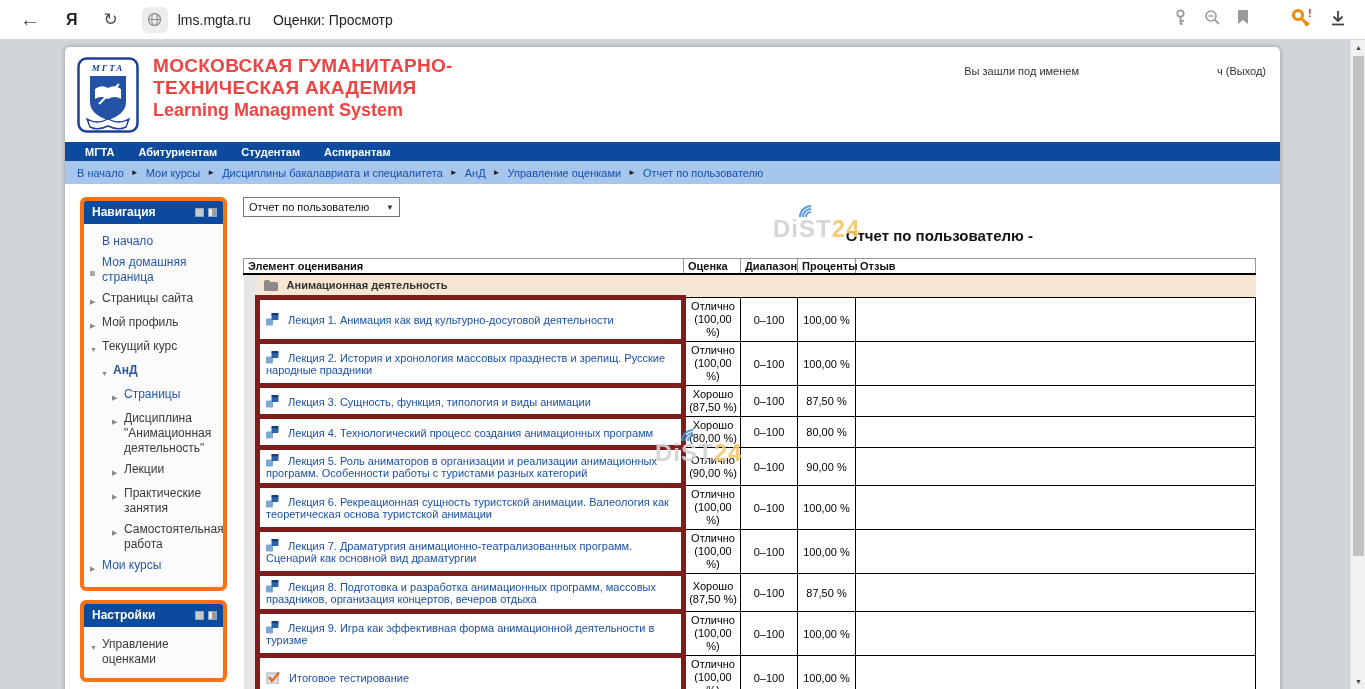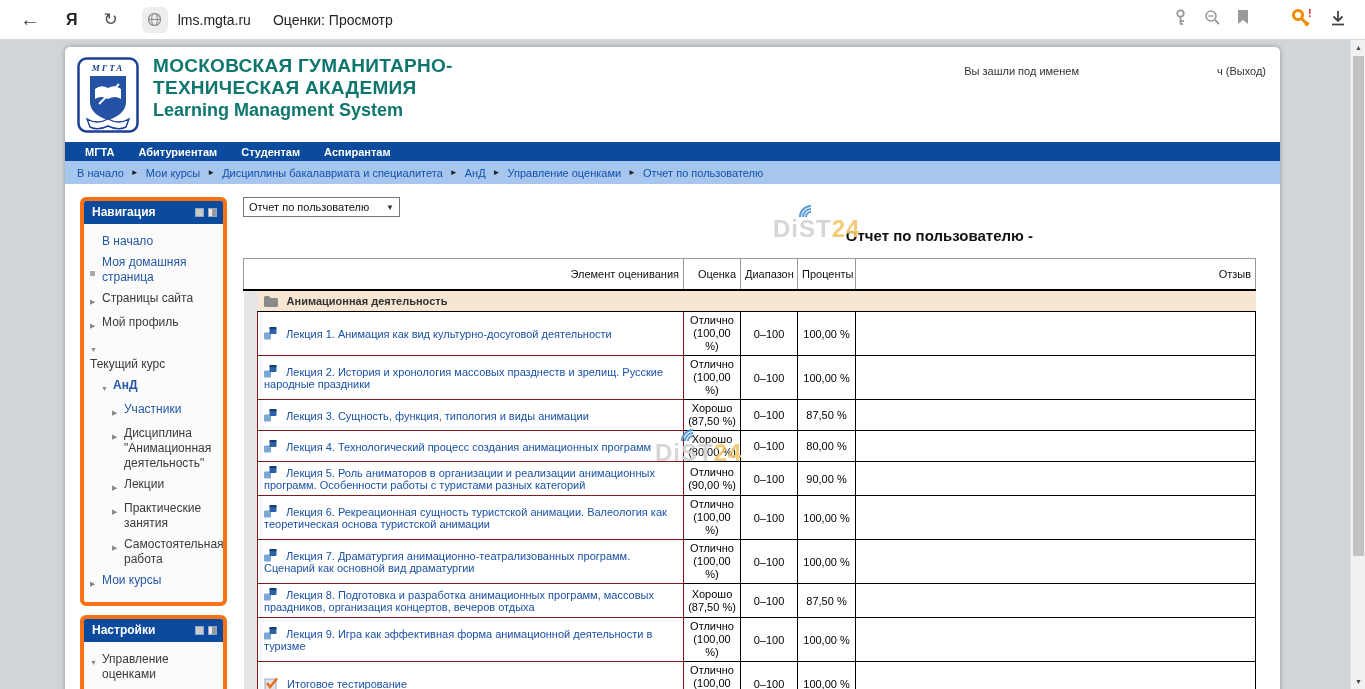--- a/index.html
+++ b/index.html
@@ -22,21 +22,21 @@
   .scrollbar { position:absolute; right:0; top:0; bottom:0; width:15px; background:#f1f1f1; border-left:1px solid #e0e0e0; z-index:50; }
   .sb-arrow { position:absolute; left:0; width:15px; text-align:center; font-size:7px; color:#444; }
   .sb-up { top:4px; } .sb-down { bottom:4px; }
   .sb-thumb { position:absolute; left:2px; top:16px; width:11px; height:500px; background:#c2c2c2; }
 
   .sheet { position:absolute; left:65px; top:7px; width:1215px; height:660px; background:#fff; border-radius:5px 5px 0 0; box-shadow:0 0 5px rgba(0,0,0,.3); }
 
   
   .site-header { position:relative; height:95px; }
   .logo-box { position:absolute; left:12px; top:10px; }
-  .acad-title { position:absolute; left:88px; top:8px; color:#0f766e; }
+  .acad-title { position:absolute; left:88px; top:8px; color:#ef4444; }
   .acad-title .l1, .acad-title .l2 { font-size:19px; font-weight:bold; line-height:22px; letter-spacing:.3px; }
   .acad-title .l3 { font-size:18px; font-weight:bold; line-height:22px; }
   .login-line { position:absolute; right:14px; top:18px; font-size:11px; color:#333; display:flex; align-items:center; }
   .login-redacted { display:inline-block; width:138px; height:12px; }
 
   .topnav { height:19px; background:#0b4a9c; display:flex; align-items:center; gap:24px; padding-left:20px; }
   .topnav a { color:#fff; font-size:11px; font-weight:bold; text-decoration:none; cursor:pointer; }
 
   .breadcrumb-bar { height:23px; background:#a6c6ee; display:flex; align-items:center; padding-left:12px; gap:7px; font-size:11px; }
   .breadcrumb-bar a { color:#1550ad; text-decoration:none; cursor:pointer; }
@@ -67,26 +67,26 @@
 
   
   .wm { position:absolute; z-index:5; font-weight:bold; font-size:24px; letter-spacing:1px; opacity:.9; pointer-events:none; }
   .wm .g { color:#d2d2d2; } .wm .o { color:#f3c66b; }
   .wm svg { position:absolute; left:25px; top:-11px; }
   .wm-title { left:530px; top:18px; }
   .wm-table { left:412px; top:242px; }
 
   
   table.grades { border-collapse:collapse; width:1012px; font-size:11px; table-layout:fixed; }
-  .grades th { border:1px solid #999; border-bottom:2px solid #000; font-weight:normal; padding:9px 4px; text-align:right; color:#111; }
+  .grades th { border:1px solid #999; border-bottom:2px solid #000; font-weight:bold; padding:1px 4px; text-align:left; color:#111; }
   .grades td { vertical-align:middle; }
   .c-strip { background:#e6e6e6; border:none; }
   .cat-cell { background:#f6e6d2; border-bottom:1px solid #000; padding:4px 6px; font-weight:bold; color:#333; }
   .cat-cell .ci { margin-right:6px; vertical-align:-2px; }
-  .grades tbody .c-item { border:1px solid #7f1d1d; padding:4px 6px; background:#fff; }
+  .grades tbody .c-item { border:5px solid #7f1d1d; padding:4px 6px; background:#fff; }
   .grades tbody .c-grade, .grades tbody .c-range, .grades tbody .c-pct, .grades tbody .c-fb { border:1px solid #000; text-align:center; background:#fff; padding:2px; }
   .item-link { color:#1b51a8; text-decoration:none; cursor:pointer; }
   .row-ico { margin-right:6px; vertical-align:-2px; }
   .g1,.g2 { line-height:13px; }
 </style>
 </head>
 <body>
 
 <div class="browser-bar">
   <span class="bb-ico back">←</span>
@@ -229,33 +229,33 @@
   <li style="margin-left: 0px;">
     <span class="marker">▶</span>
     <span class="side-label text">Страницы сайта</span>
   </li>
 
   <li style="margin-left: 0px;">
     <span class="marker">▶</span>
     <span class="side-label text">Мой профиль</span>
   </li>
 
-  <li style="margin-left: 0px; flex-direction: column;">
+  <li style="margin-left: 0px;">
     <span class="marker">▼</span>
     <span class="side-label text">Текущий курс</span>
   </li>
 
   <li style="margin-left: 11px;">
     <span class="marker">▼</span>
     <span class="side-label linkbold">АнД</span>
   </li>
 
   <li style="margin-left: 22px;">
     <span class="marker">▶</span>
-    <span class="side-label link">Участники</span>
+    <span class="side-label link">Страницы</span>
   </li>
 
   <li style="margin-left: 22px;">
     <span class="marker">▶</span>
     <span class="side-label text">Дисциплина "Анимационная деятельность"</span>
   </li>
 
   <li style="margin-left: 22px;">
     <span class="marker">▶</span>
     <span class="side-label text">Лекции</span>

